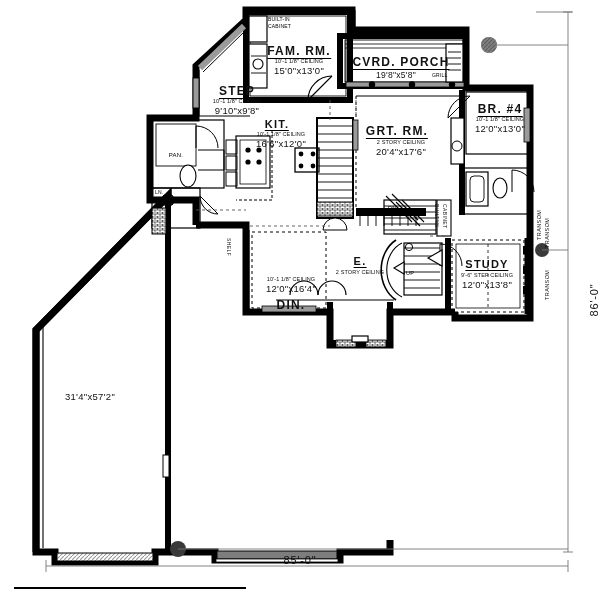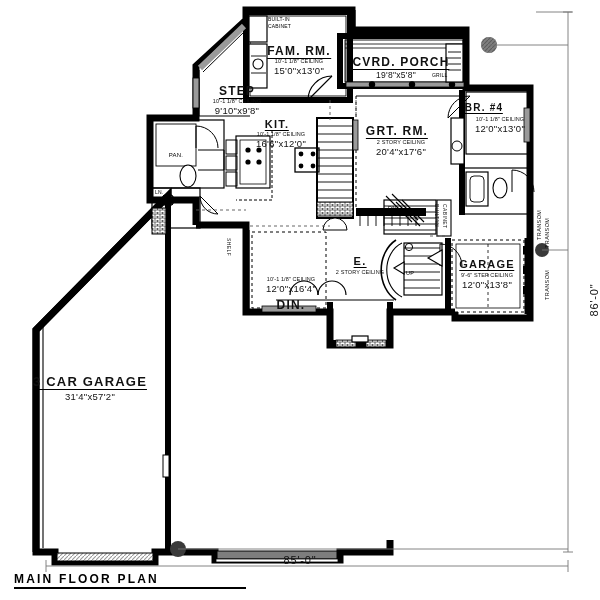--- a/index.html
+++ b/index.html
@@ -363,50 +363,48 @@
   <div class="lbl room-dim" style="left:237px;top:105px;font-size:9.5px;">9'10"x9'8"</div>
 
   <div class="lbl room-name" style="left:277px;top:118px;font-size:11px;">KIT.</div>
   <div class="lbl room-ceil" style="left:281px;top:131px;font-size:5.5px;">10'-1 1/8" CEILING</div>
   <div class="lbl room-dim" style="left:281px;top:138px;font-size:9.5px;">16'6"x12'0"</div>
 
   <div class="lbl room-name" style="left:397px;top:124px;font-size:12px;">GRT. RM.</div>
   <div class="lbl room-ceil" style="left:401px;top:139px;font-size:5.5px;">2 STORY CEILING</div>
   <div class="lbl room-dim" style="left:401px;top:146px;font-size:9.5px;">20'4"x17'6"</div>
 
-  <div class="lbl room-name" style="left:484px;top:102px;font-size:10px;">BR. #4</div>
+  <div class="lbl room-name" style="left:500px;top:102px;font-size:12px;">BR. #4</div>
   <div class="lbl room-ceil" style="left:500px;top:116px;font-size:5.5px;">10'-1 1/8" CEILING</div>
   <div class="lbl room-dim" style="left:500px;top:123px;font-size:9.5px;">12'0"x13'0"</div>
 
   <div class="lbl room-name" style="left:291px;top:274px;font-size:12px;margin-top:24px;">DIN.</div>
   <div class="lbl room-ceil" style="left:291px;top:276px;font-size:5.5px;">10'-1 1/8" CEILING</div>
   <div class="lbl room-dim" style="left:291px;top:283px;font-size:9.5px;">12'0"x16'4"</div>
 
   <div class="lbl room-name" style="left:360px;top:255px;font-size:11px;">E.</div>
   <div class="lbl room-ceil" style="left:360px;top:269px;font-size:5.5px;">2 STORY CEILING</div>
 
-  <div class="lbl room-name" style="left:487px;top:258px;font-size:11px;">GARAGE</div>
+  <div class="lbl room-name" style="left:487px;top:258px;font-size:11px;">STUDY</div>
   <div class="lbl room-ceil" style="left:487px;top:272px;font-size:5.5px;">9'-6"  STEP CEILING</div>
   <div class="lbl room-dim" style="left:487px;top:279px;font-size:9.5px;">12'0"x13'8"</div>
 
-  <div class="lbl room-name" style="left:90px;top:374px;font-size:13px;">3 CAR GARAGE</div>
   <div class="lbl room-dim" style="left:90px;top:391px;font-size:9.5px;">31'4"x57'2"</div>
 
   <div class="lbl micro" style="left:176px;top:152px;font-size:6px;">PAN.</div>
   <div class="lbl micro-left" style="left:155px;top:189px;font-size:5px;">LN.</div>
   <div class="lbl micro-left" style="left:406px;top:270px;font-size:5.5px;">UP</div>
   <div class="lbl micro-left" style="left:388px;top:205px;font-size:5.5px;">DN</div>
 
   <div class="lbl vert" style="left:232px;top:238px;font-size:5px;transform:rotate(90deg);">SHELF</div>
 
   <div class="lbl vert" style="left:440px;top:204px;font-size:5px;transform:rotate(90deg);">BUILT'IN</div>
   <div class="lbl vert" style="left:448px;top:204px;font-size:5px;transform:rotate(90deg);">CABINET</div>
 
   <div class="lbl vert" style="left:536px;top:240px;font-size:5.5px;transform:rotate(-90deg);">TRANSOM</div>
   <div class="lbl vert" style="left:544px;top:248px;font-size:5.5px;transform:rotate(-90deg);">TRANSOM</div>
   <div class="lbl vert" style="left:544px;top:300px;font-size:5.5px;transform:rotate(-90deg);">TRANSOM</div>
 
   <div class="lbl dim-text" style="left:300px;top:554px;font-size:11px;">85'-0"</div>
   <div class="lbl dim-text-v" style="left:588px;top:300px;font-size:11px;transform:rotate(-90deg) translateX(-50%);">86'-0"</div>
 
-  <div class="caption" style="left:14px;top:572px;font-size:12px;">MAIN FLOOR PLAN</div>
 
 </div>
 
 </body></html>

